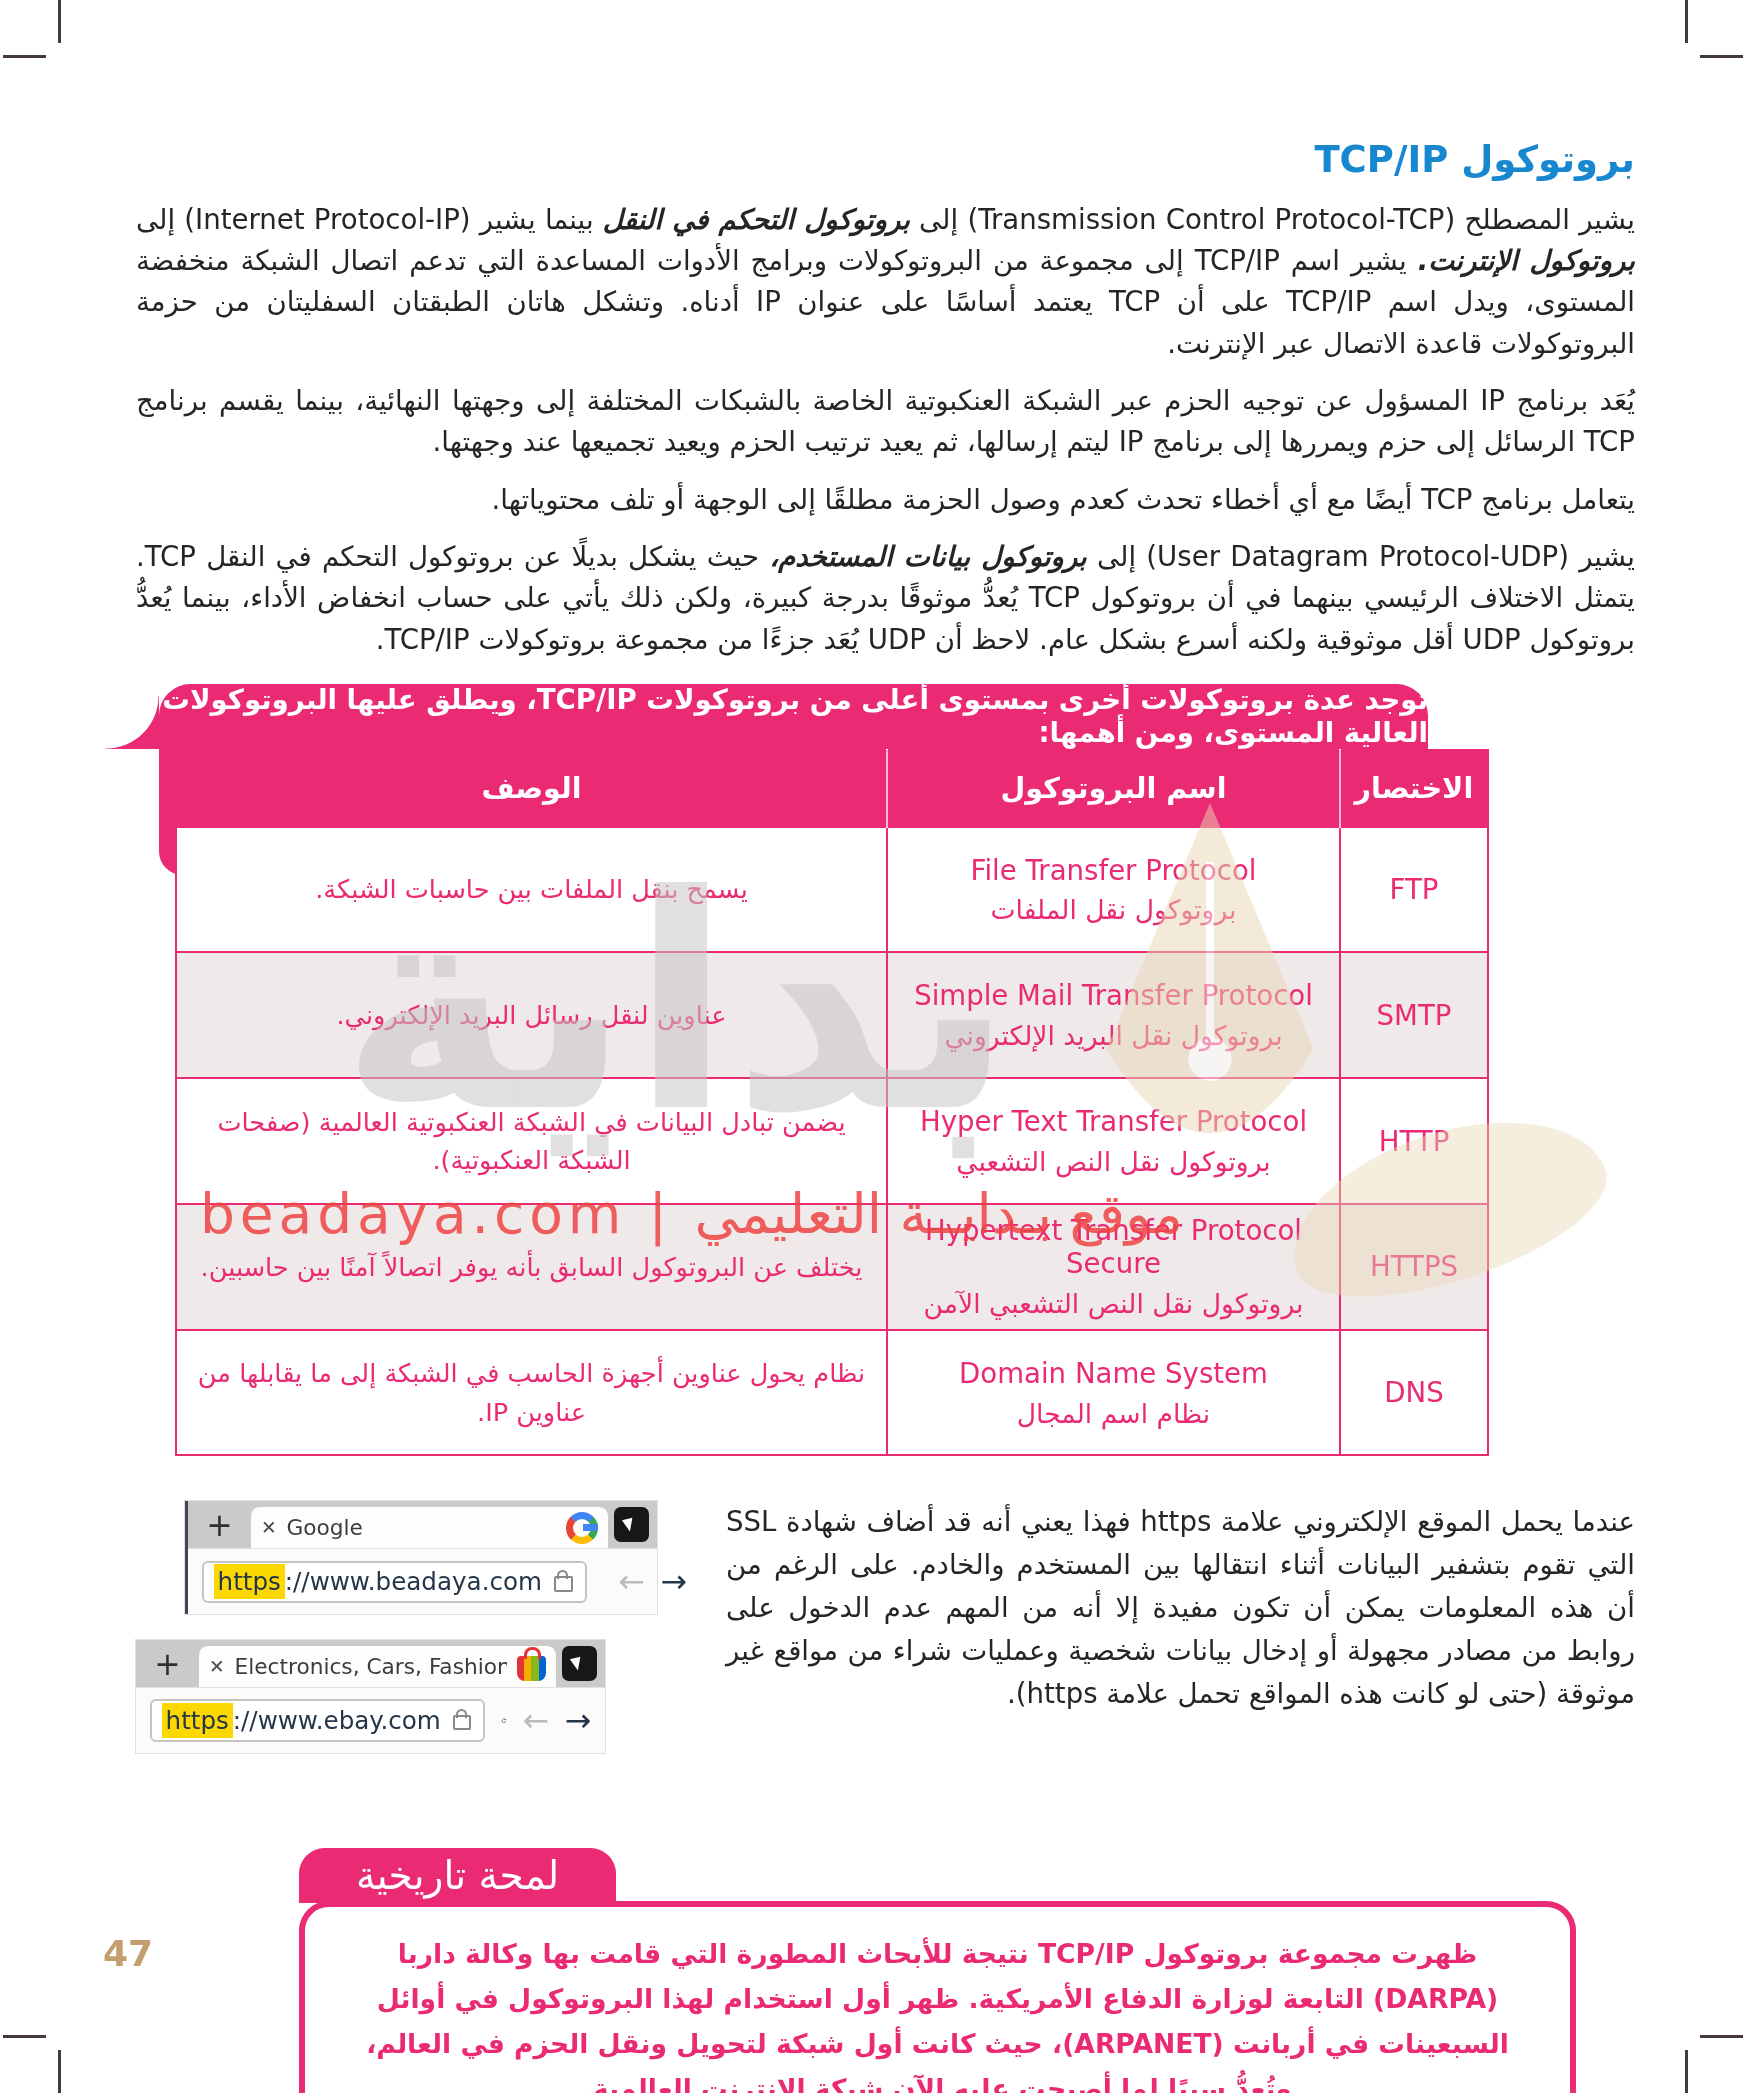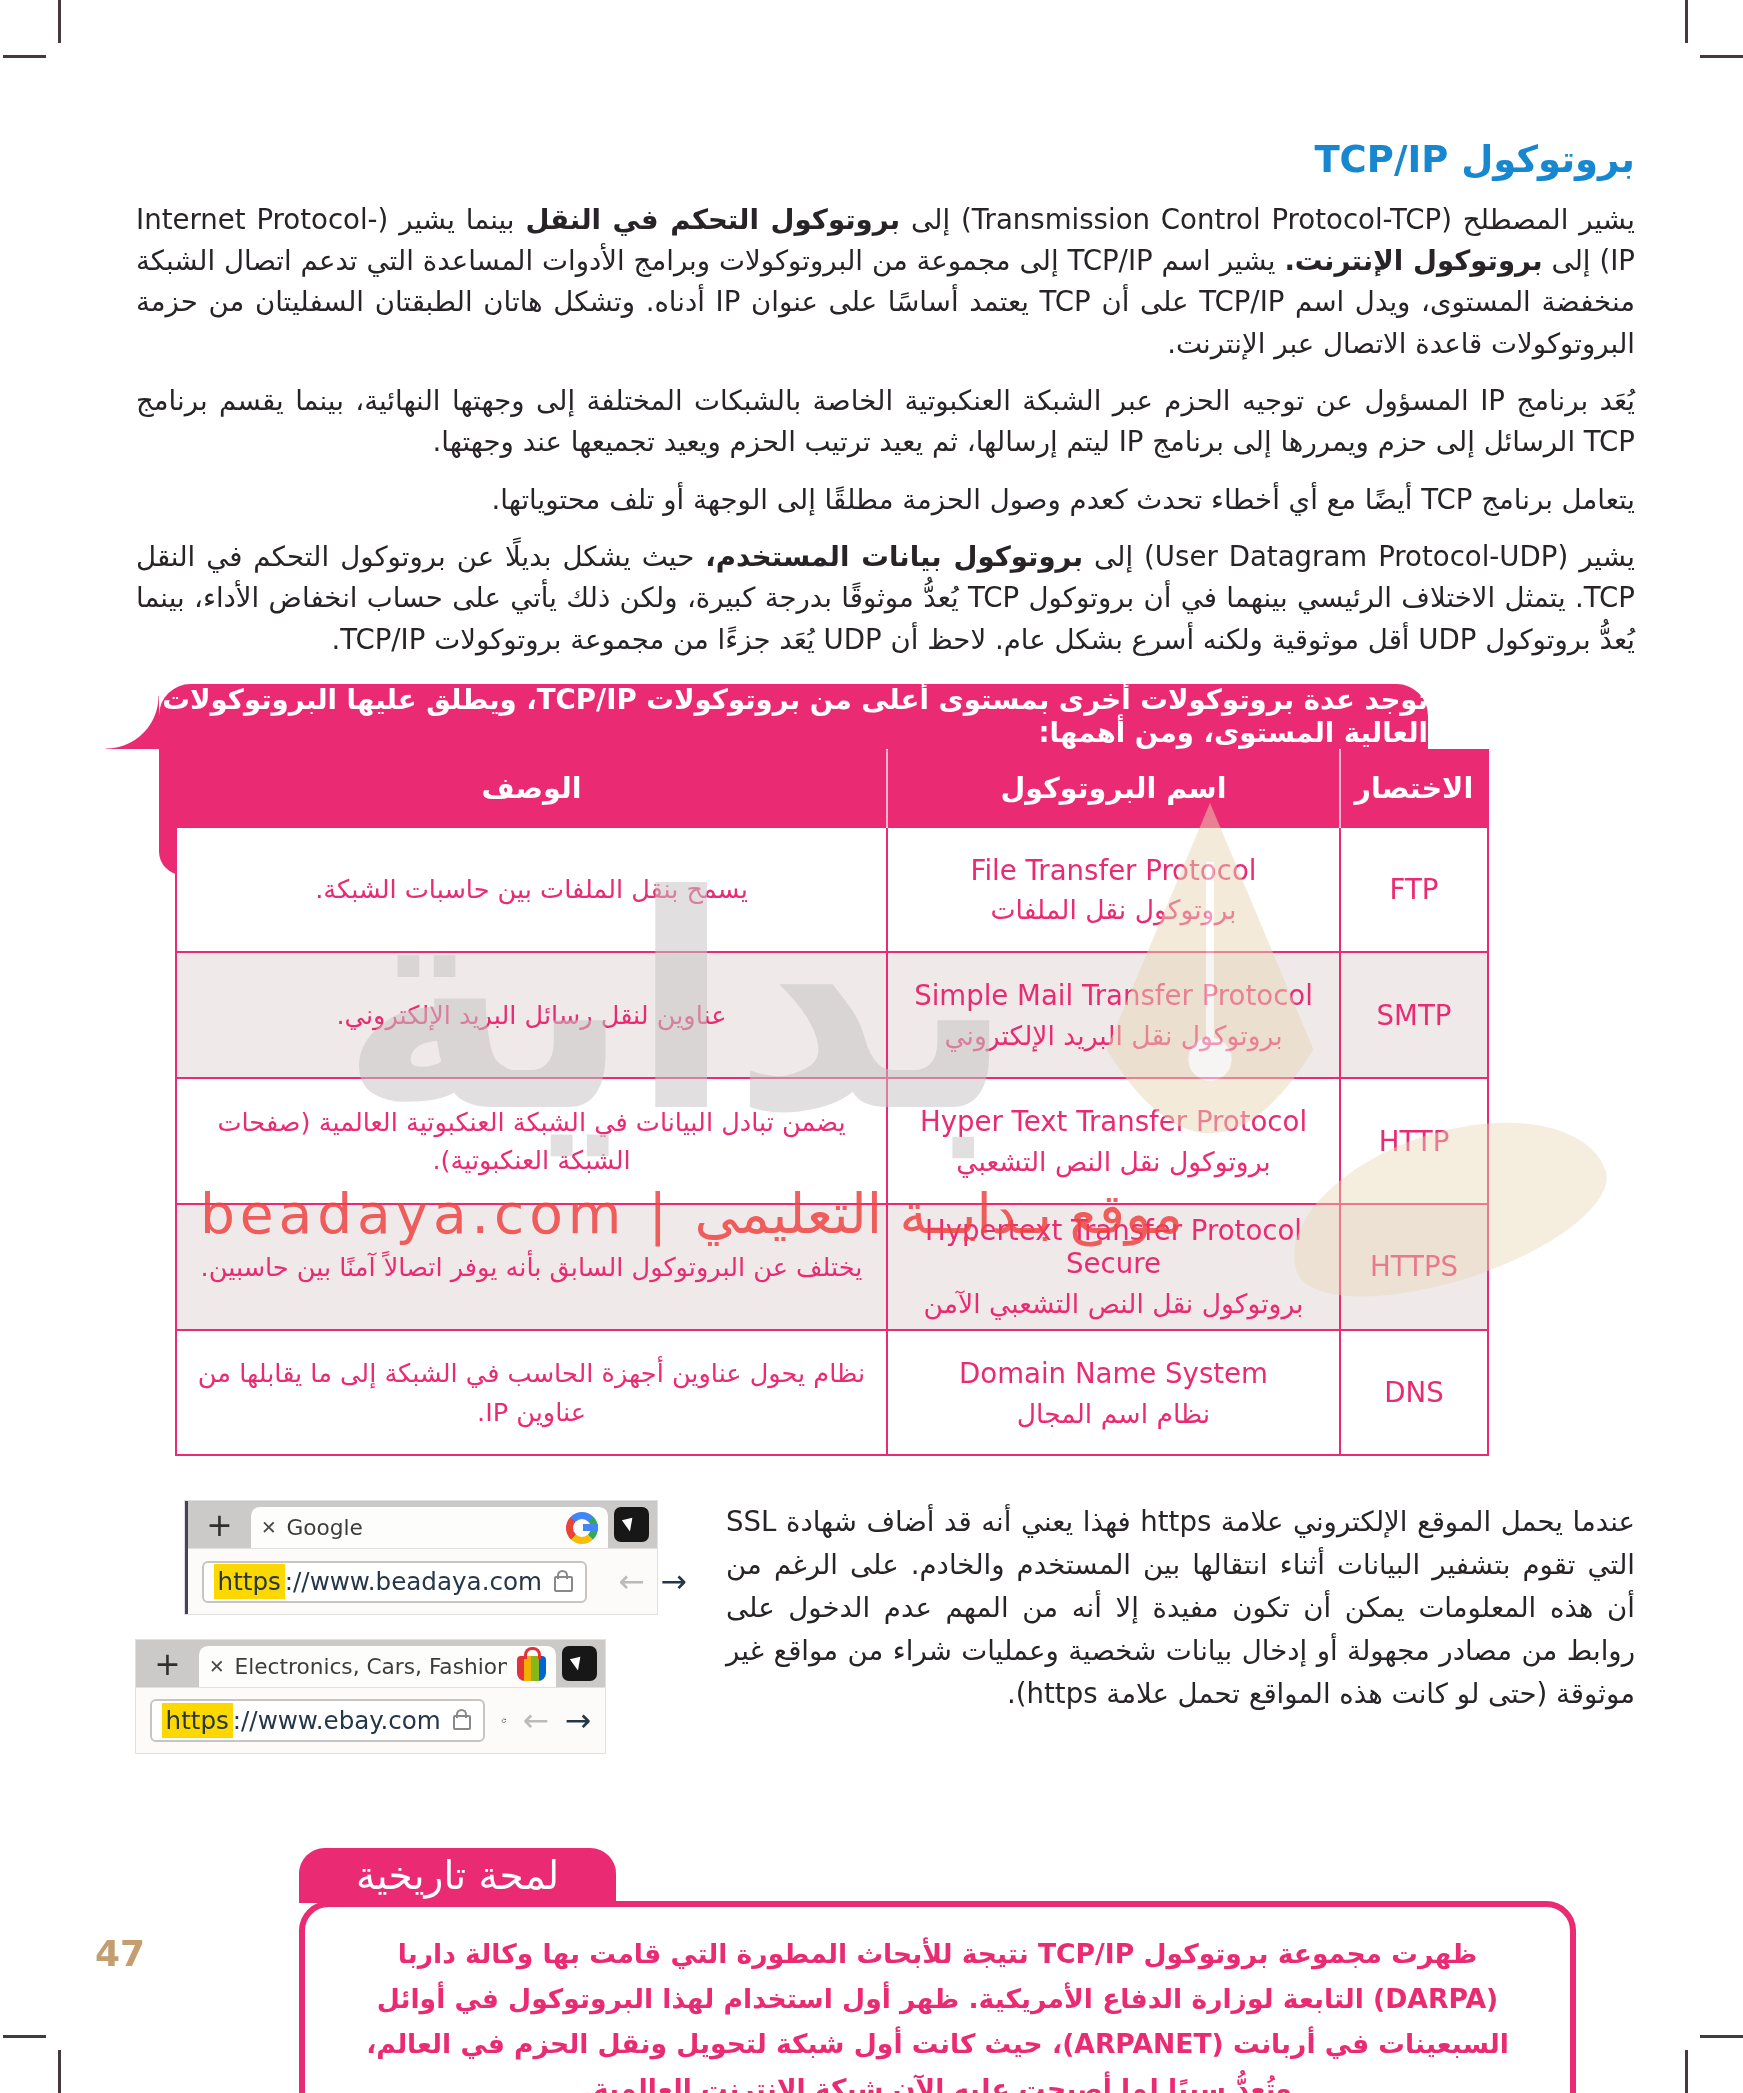--- a/index.html
+++ b/index.html
@@ -18,21 +18,21 @@
     font-family:"DejaVu Sans",sans-serif;color:var(--ink);direction:rtl;
   }
   
   .crop{position:absolute;background:#44393c;}
   .crop.v{width:3px;height:43px;}
   .crop.h{width:43px;height:3px;}
   
   .content{position:absolute;top:138px;right:108px;left:133px;z-index:1;}
   .page-title{color:var(--blue);font-size:37px;font-weight:bold;margin:0 0 17.7px 0;}
   .para{font-size:27.6px;line-height:1.5;text-align:justify;margin:0 0 15.8px 0;}
-  .para .b{font-weight:bold;}
+  .para .b{font-weight:bold;font-style:italic;}
   .para.tight{margin-bottom:11.8px;}
   
   .tablewrap{position:relative;margin:23.6px 146px 0 39px;}
   .tbl-banner{
     position:relative;margin:0 61px 0 -15.8px;height:65px;background:var(--pink);
     border-radius:31.5px 31.5px 0 0;display:flex;align-items:center;justify-content:center;
     color:#fff;font-size:27.6px;font-weight:bold;z-index:1;
   }
   .tbl-banner .flare{
     position:absolute;left:-53px;bottom:0;width:53px;height:53px;
@@ -99,21 +99,21 @@
   .fwd{color:#243648;}
   
   .history{position:relative;margin:148px 59px 0 163px;}
   .hist-tab{position:absolute;top:-53px;left:0;width:317px;height:55px;background:var(--pink);
     border-radius:25.6px 25.6px 0 0;color:#fff;display:flex;align-items:center;justify-content:center;
     font-size:39px;font-weight:normal;}
   .hist-box{border:6.9px solid var(--pink);border-radius:29.6px;background:#fff;padding:23.6px 59px 27.6px;
     text-align:center;color:var(--pink);font-size:26.6px;font-weight:bold;line-height:1.7;}
   .hist-box .b{font-weight:bold;}
   
-  .pagenum{position:absolute;left:92px;top:1933px;font-size:36px;font-weight:bold;color:var(--tan);}
+  .pagenum{position:absolute;left:100px;top:1933px;font-size:36px;font-weight:bold;color:var(--tan);}
 </style>
 </head>
 <body>
 
 <div class="page">
 
   <div class="crop v" style="left:55px;top:0;"></div>
   <div class="crop h" style="left:0;top:55px;"></div>
   <div class="crop v" style="right:55px;top:0;"></div>
   <div class="crop h" style="right:0;top:55px;"></div>

